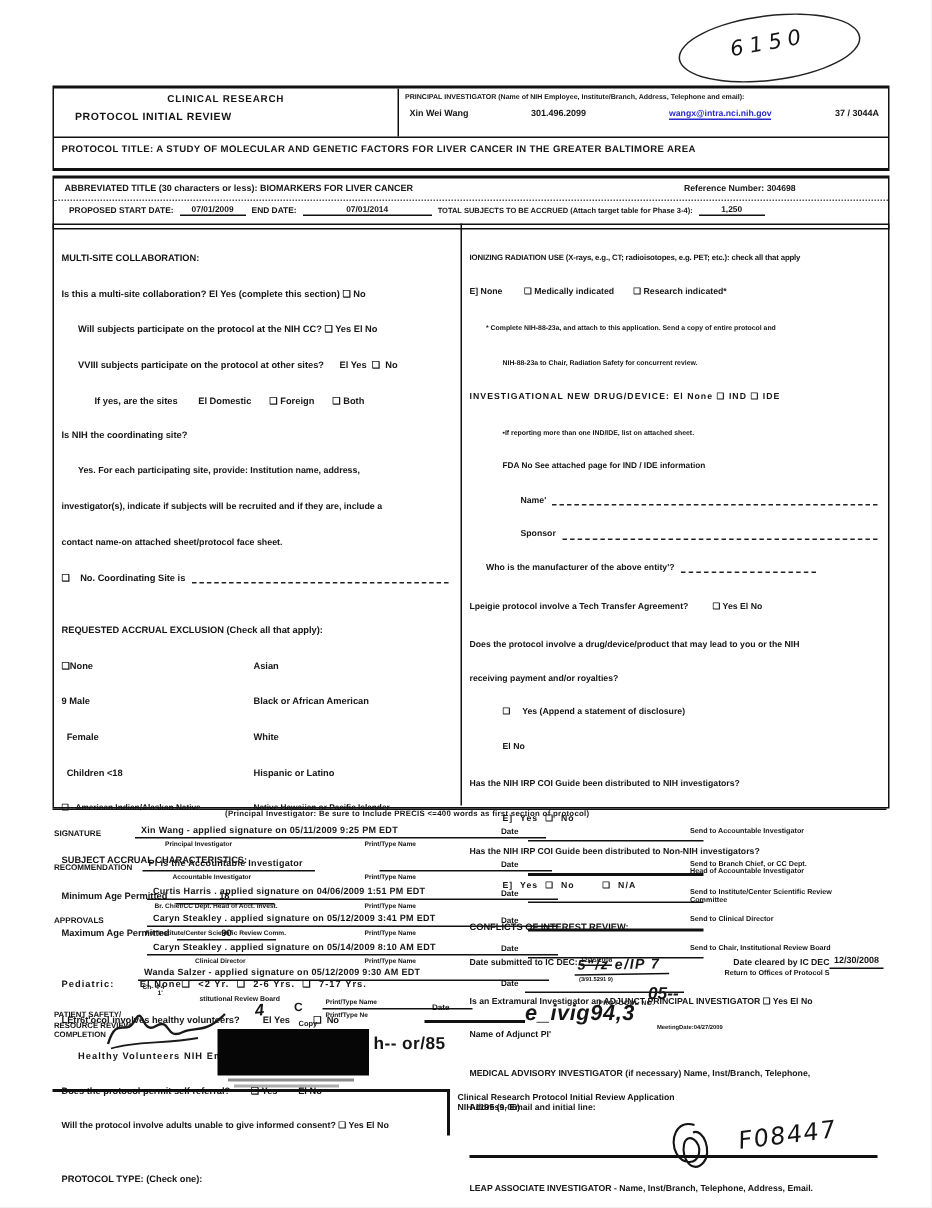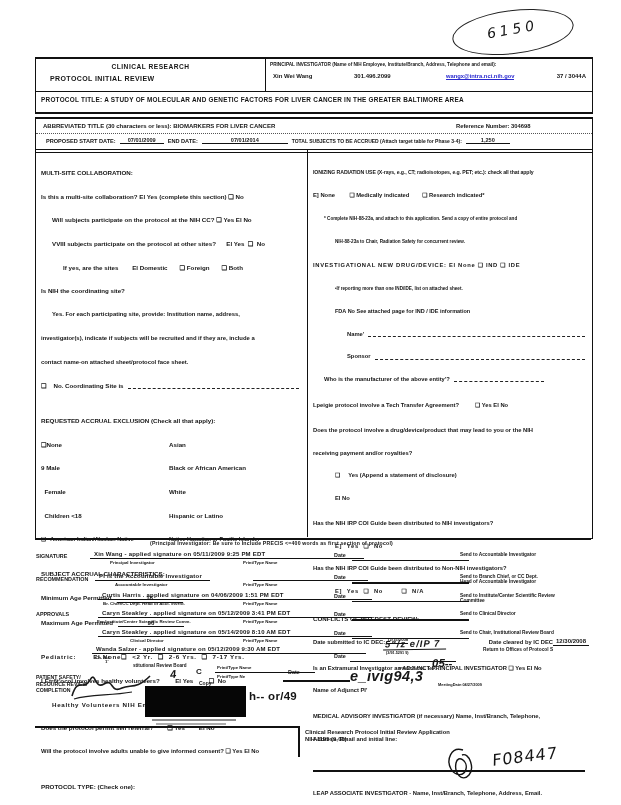--- a/index.html
+++ b/index.html
@@ -330,21 +330,21 @@
   <div class="hwcopy">Copy</div>
 
   <svg class="scrib1" width="85" height="36" viewBox="0 0 85 36">
     <path d="M2,30 C8,10 14,26 20,14 C26,4 24,24 34,18 C44,12 40,28 52,22 C60,18 66,24 80,10" stroke="#1a1a1a" stroke-width="1.6" fill="none"></path>
     <path d="M4,33 C20,28 40,30 62,26" stroke="#1a1a1a" stroke-width="1.2" fill="none"></path>
   </svg>
 
   <div class="redact"></div>
   <div class="streak1"></div>
   <div class="streak2"></div>
-  <div class="redcap">h-- or/49</div>
+  <div class="redcap">h-- or/85</div>
 
   <div class="botrule"></div>
   <div class="botv"></div>
   <div class="appfoot">
     <div>Clinical Research Protocol Initial Review Application</div>
     <div>NIH-1195 (9-06)</div>
   </div>
 
   <svg class="scrib2" width="40" height="42" viewBox="0 0 40 42">
     <path d="M22,6 C10,2 5,16 10,25 C14,32 23,33 25,25 C27,17 17,10 15,19 C13,29 21,39 28,31 C34,24 28,8 21,11" stroke="#141414" stroke-width="1.4" fill="none"></path>

